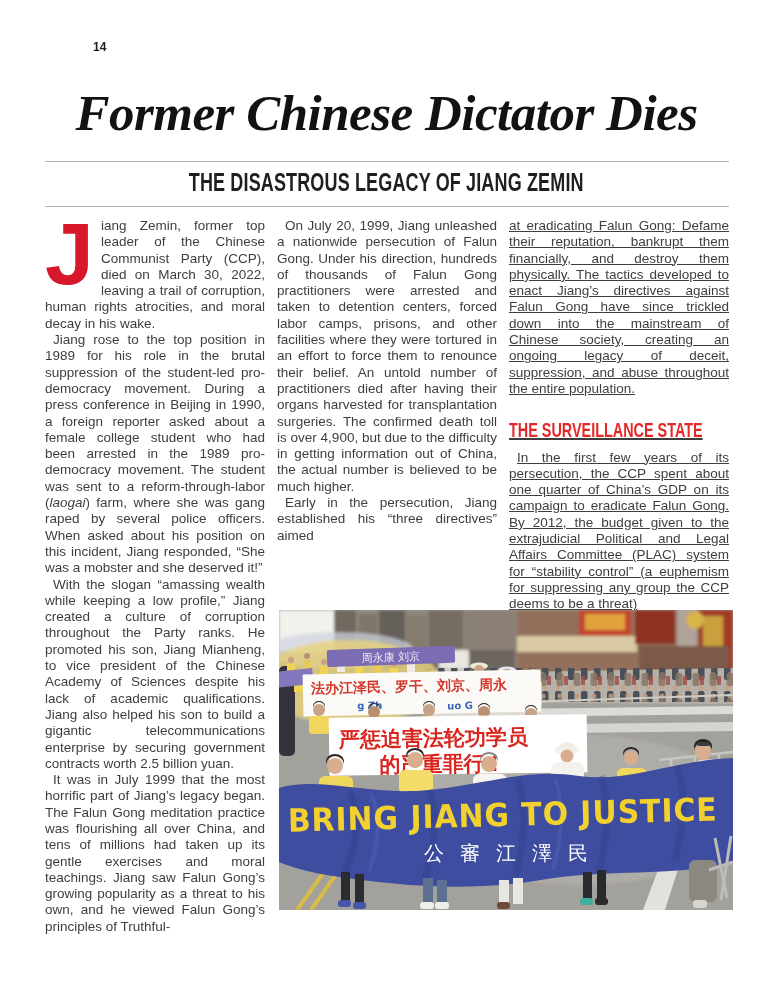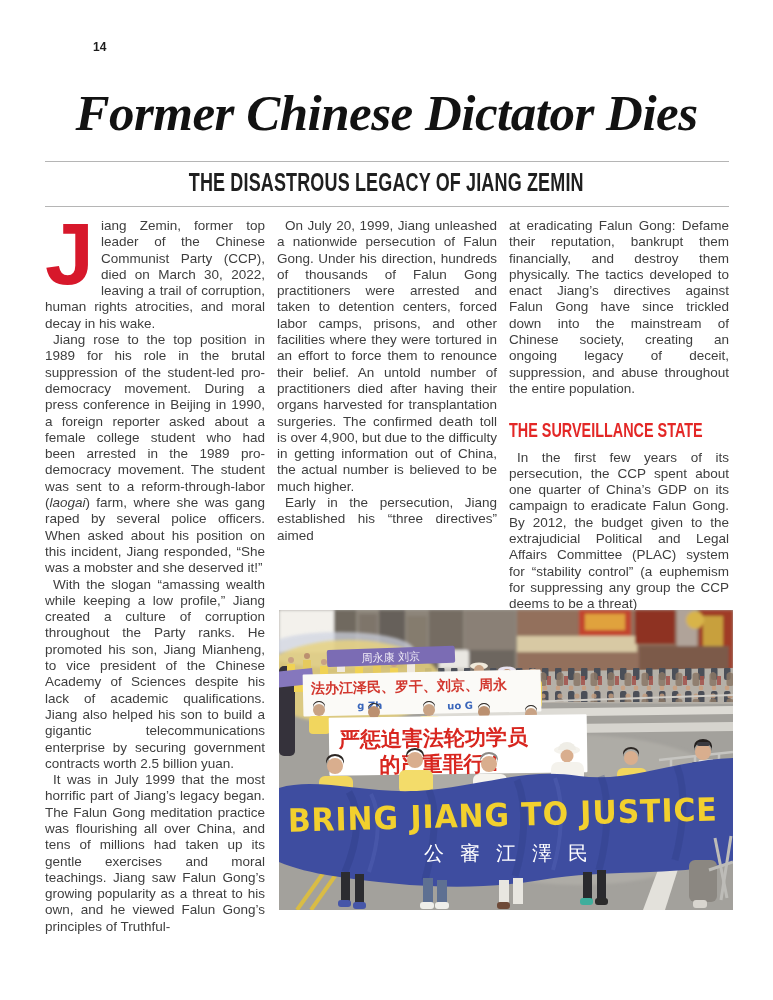--- a/index.html
+++ b/index.html
@@ -10,21 +10,21 @@
          font-family:"Liberation Serif",serif;font-style:italic;font-weight:bold;
          font-size:51px;letter-spacing:-0.5px;color:#121212;}
   .rule{position:absolute;left:45px;width:684px;height:1px;background:#b5b5b5;}
   .rule-top{top:161px;}
   .rule-bottom{top:206px;}
   .subtitle-wrap{position:absolute;top:168px;left:0;width:100%;text-align:center;}
   .subtitle{display:inline-block;transform:scaleX(0.72);transform-origin:center;
             font-size:25px;font-weight:bold;letter-spacing:0.2px;color:#1f1f1f;white-space:nowrap;}
   .col{position:absolute;top:218px;width:220px;font-size:13.5px;line-height:16.3px;
        text-align:justify;color:#3e3e3e;}
-  .col1{left:45px;} .col2{left:277px;} .col3{left:509px;}
+  .col1{left:45px;} .col2{left:277px;} .col3{left:509px;text-decoration:underline;}
   .col p{margin:0;text-indent:8px;}
   .col p.cont,.col p.first{text-indent:0;}
   .dropcap{float:left;font-size:88px;line-height:0.74;font-weight:bold;color:#d7182b;
            height:64px;margin:3px 7px 0 0;}
   .section-heading{margin:25px 0 11px 0;font-size:20px;font-weight:bold;color:#e32726;
                    transform:scaleX(0.72);transform-origin:left;white-space:nowrap;}
   .photo{position:absolute;left:279px;top:610px;width:454px;height:300px;display:block;}
   .photo text{font-family:"DejaVu Sans",sans-serif;}
 </style>
 </head>

